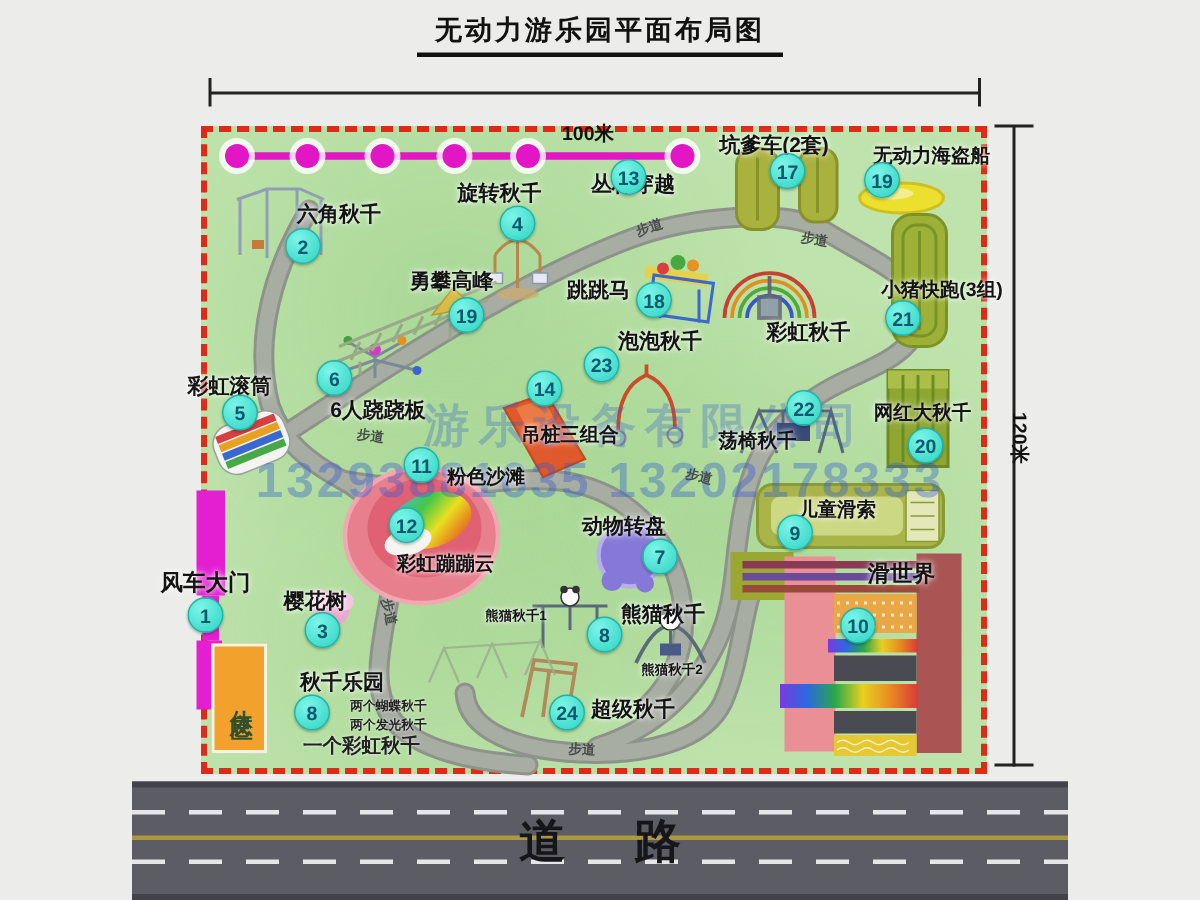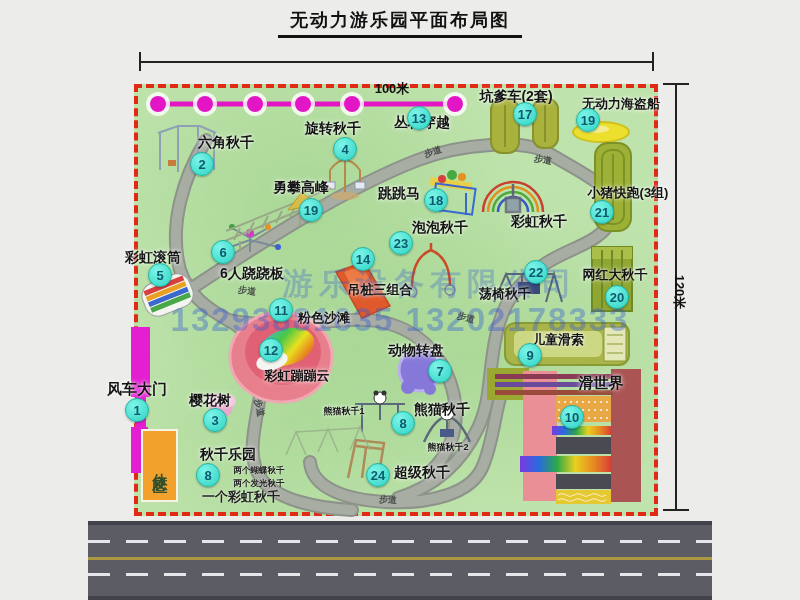--- a/index.html
+++ b/index.html
@@ -430,13 +430,14 @@
     <div class="walkway-label" style="left: 259px; top: 408px; font-size: 9px; transform: translate(-50%, -50%) rotate(78deg);">步道</div>
     <div class="note-line" style="left: 259px; top: 471px; font-size: 8.5px;">两个蝴蝶秋千</div>
     <div class="note-line" style="left: 259px; top: 484px; font-size: 8.5px;">两个发光秋千</div>
     <div class="note-line" style="left: 241px; top: 497px; font-size: 13px;">一个彩虹秋千</div>
   </div>
 
 <div class="road">
   <div class="lane dashed" style="top:15px;"></div>
   <div class="lane solid" style="top:32px;"></div>
   <div class="lane dashed" style="top:48px;"></div>
+  <div class="road-label">道路</div>
 </div>
 
 </body></html>

